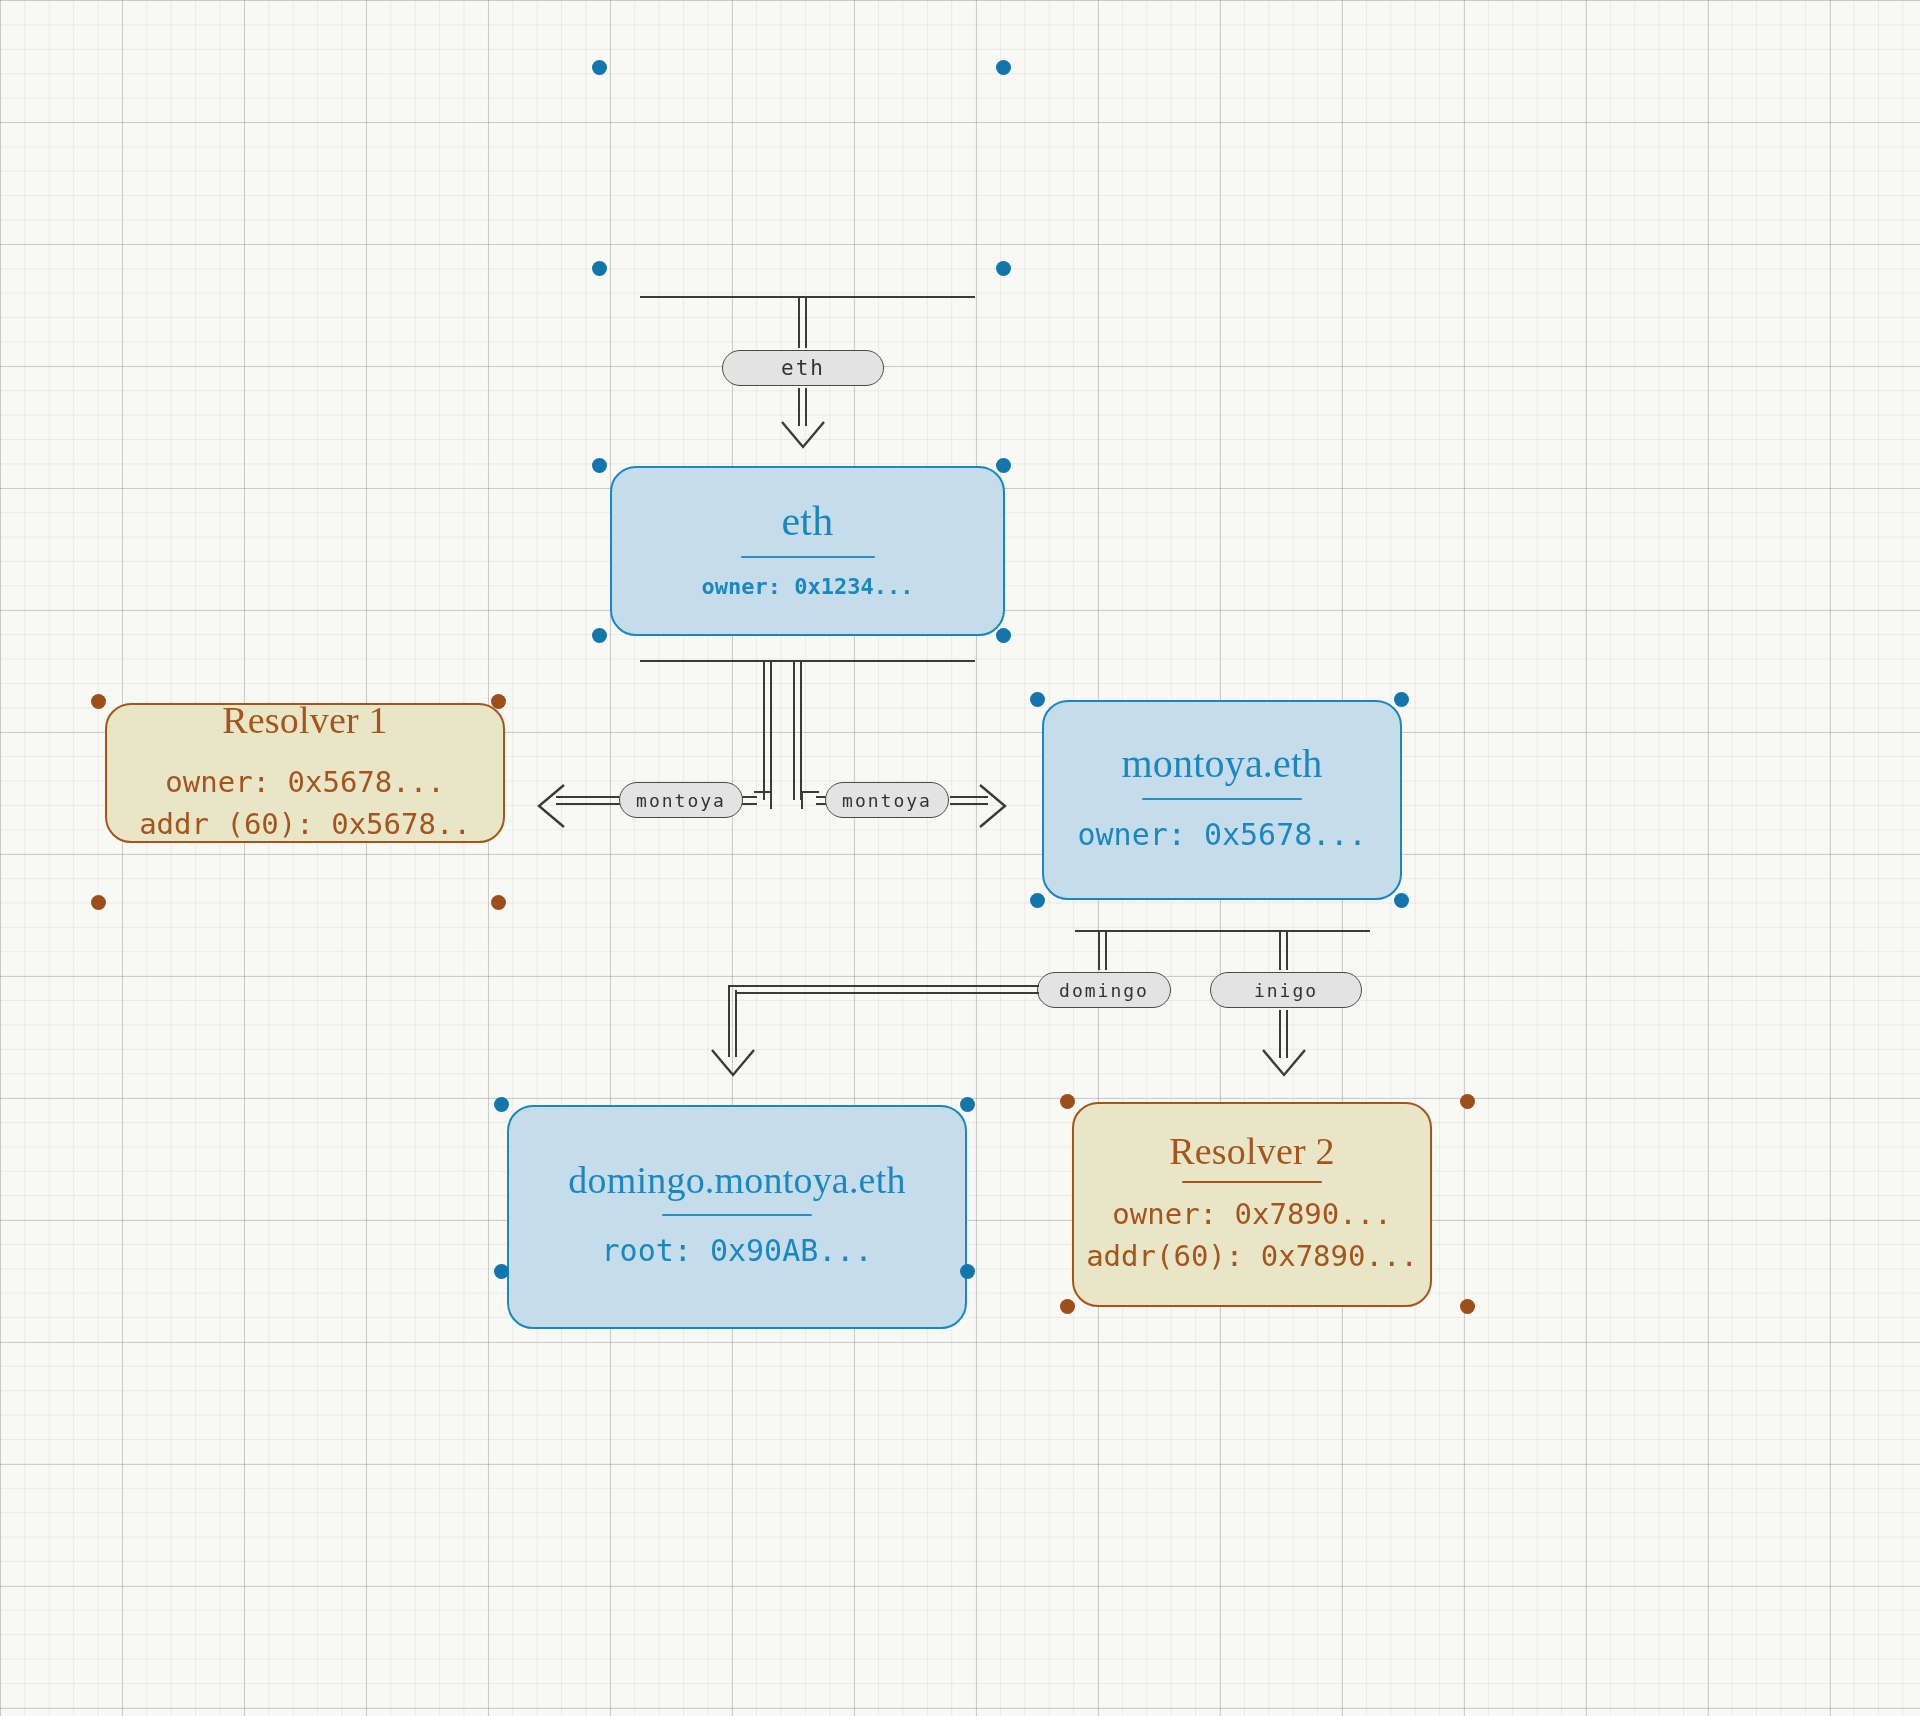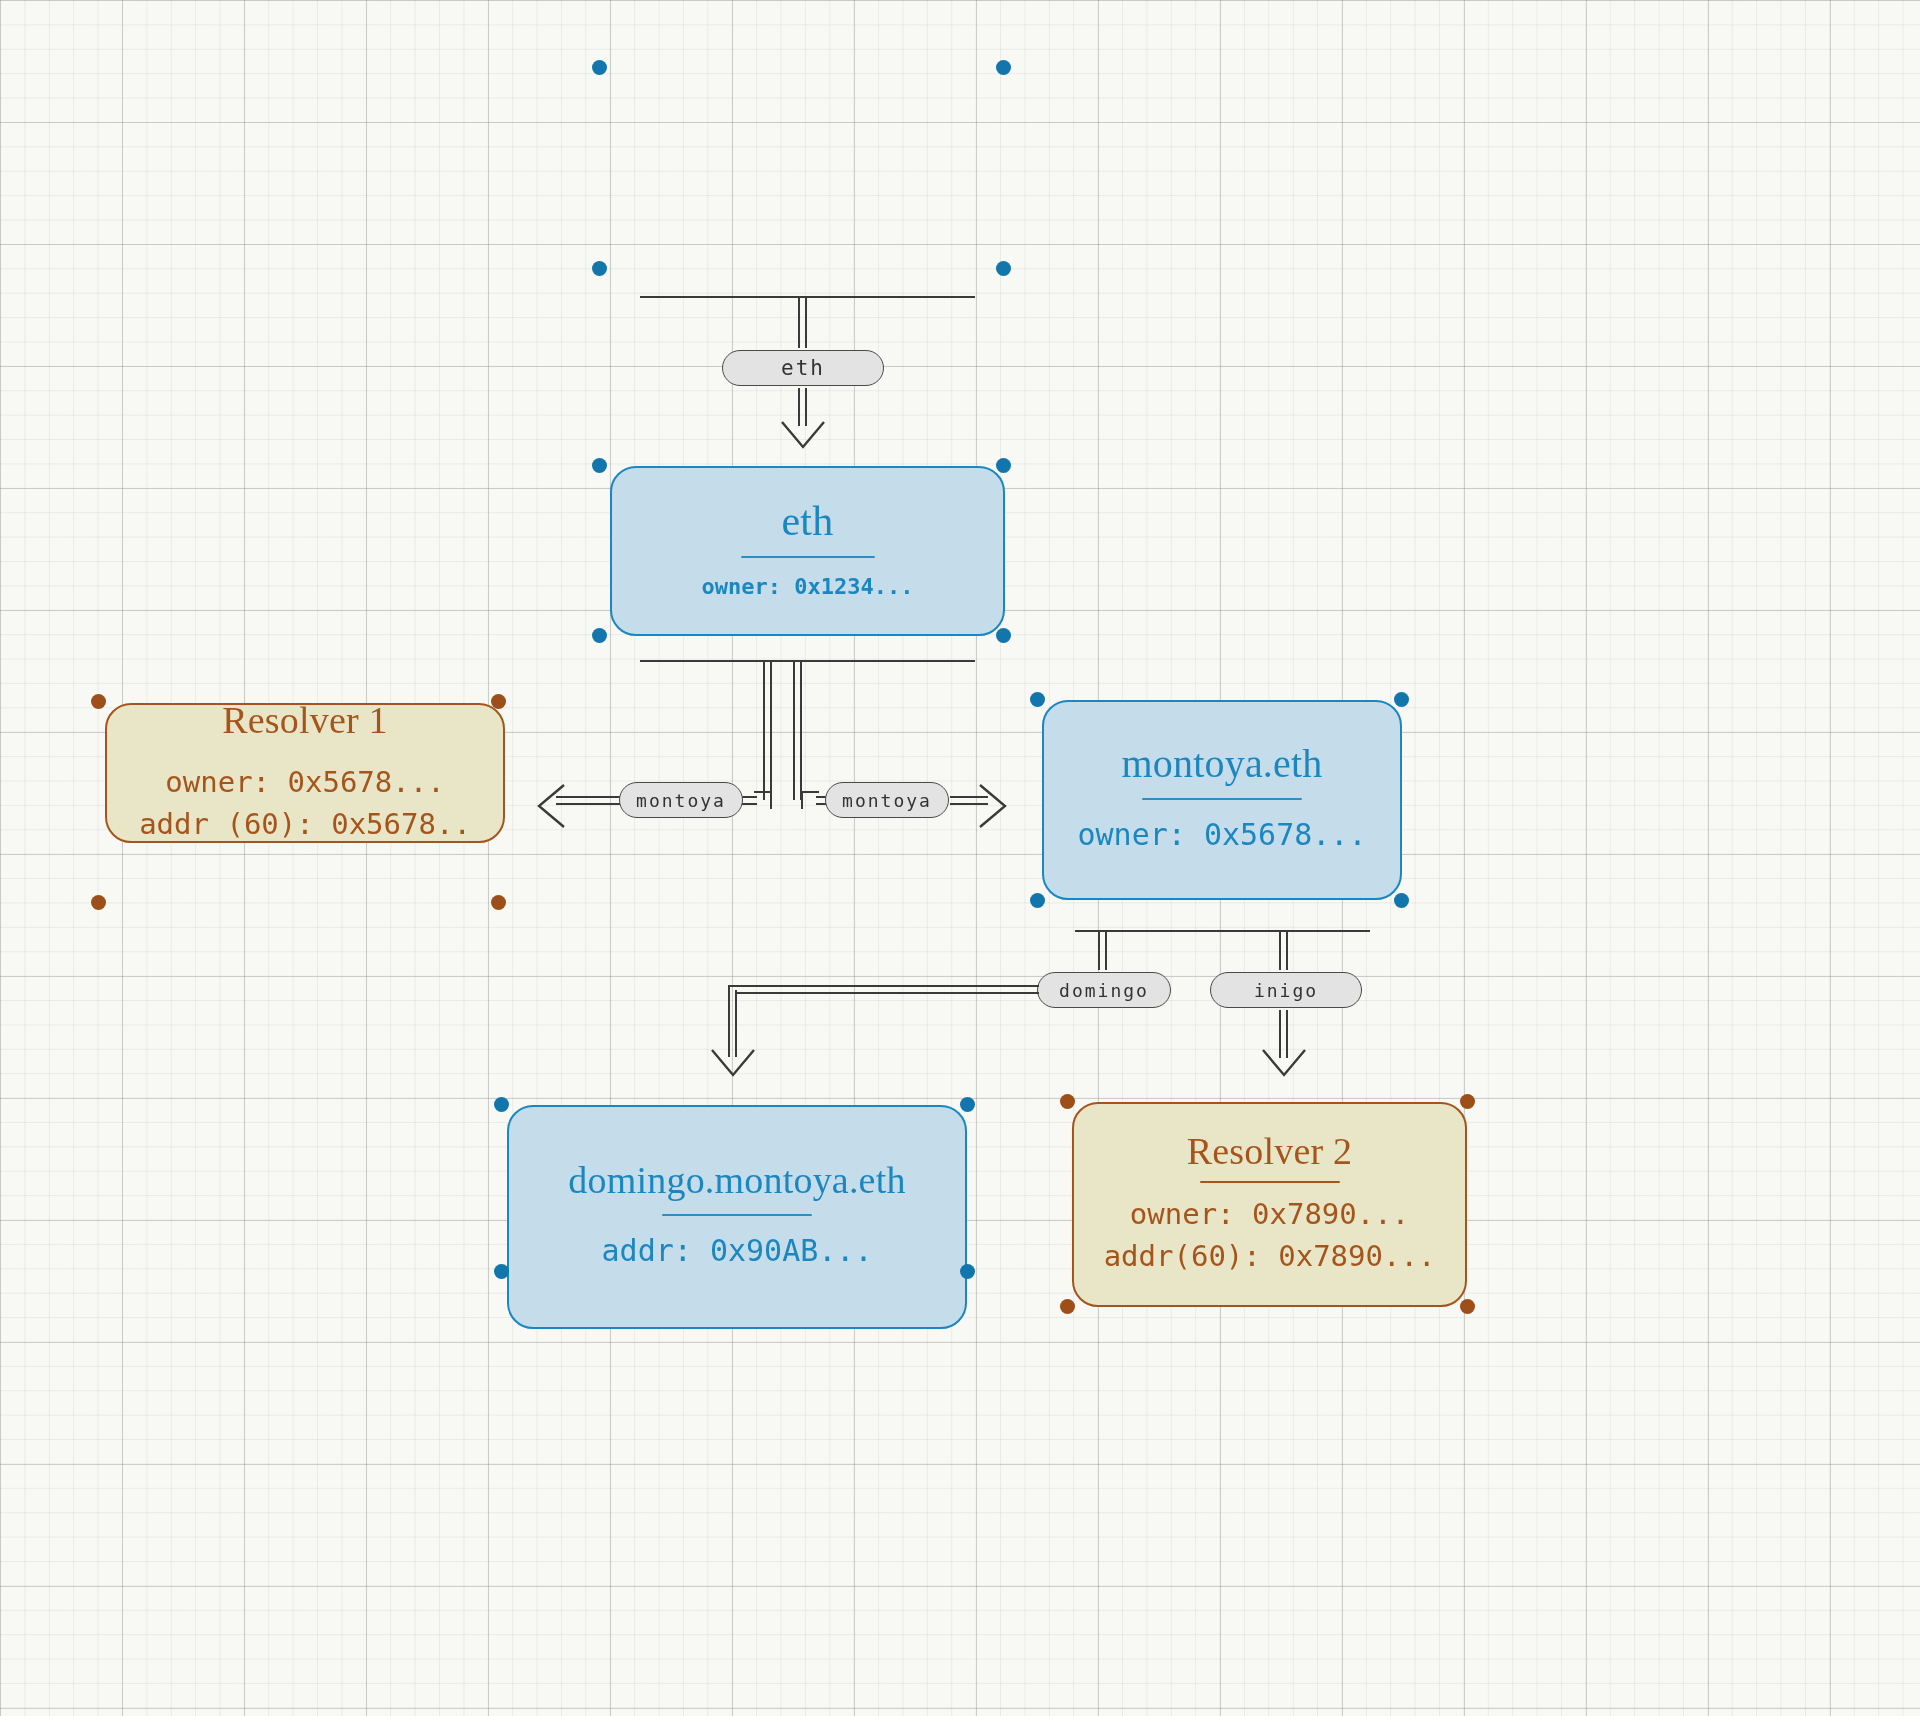--- a/index.html
+++ b/index.html
@@ -226,28 +226,28 @@
   </svg>
 
   <div class="vdbl" style="left:1279px; top:1010px; height:48px;"></div>
   <svg class="arrow-svg" style="left:1261px; top:1048px;" width="46" height="30" viewBox="0 0 46 30">
     <path d="M2 2 L23 27 L44 2" fill="none" stroke="#3a3a3a" stroke-width="2.4"></path>
   </svg>
 
   <div class="node blue" style="left:507px; top:1105px; width:460px; height:224px;">
     <div class="node-title" style="font-size:38px;">domingo.montoya.eth</div>
     <div class="divider" style="width:150px;"></div>
-    <div class="node-line" style="font-size:30px;">addr: 0x90AB...</div>
+    <div class="node-line" style="font-size:30px;">root: 0x90AB...</div>
   </div>
   <div class="handle blue" style="left:494px; top:1097px;"></div>
   <div class="handle blue" style="left:960px; top:1097px;"></div>
   <div class="handle blue" style="left:494px; top:1264px;"></div>
   <div class="handle blue" style="left:960px; top:1264px;"></div>
 
-  <div class="node tan" style="left:1072px; top:1102px; width:395px; height:205px;">
+  <div class="node tan" style="left:1072px; top:1102px; width:360px; height:205px;">
     <div class="node-title" style="font-size:38px;">Resolver 2</div>
     <div class="divider" style="width:140px; margin:10px 0 10px 0;"></div>
     <div class="node-line" style="font-size:29px;">owner: 0x7890...</div>
     <div class="node-line" style="font-size:29px;">addr(60): 0x7890...</div>
   </div>
   <div class="handle tan" style="left:1060px; top:1094px;"></div>
   <div class="handle tan" style="left:1460px; top:1094px;"></div>
   <div class="handle tan" style="left:1060px; top:1299px;"></div>
   <div class="handle tan" style="left:1460px; top:1299px;"></div>
 

